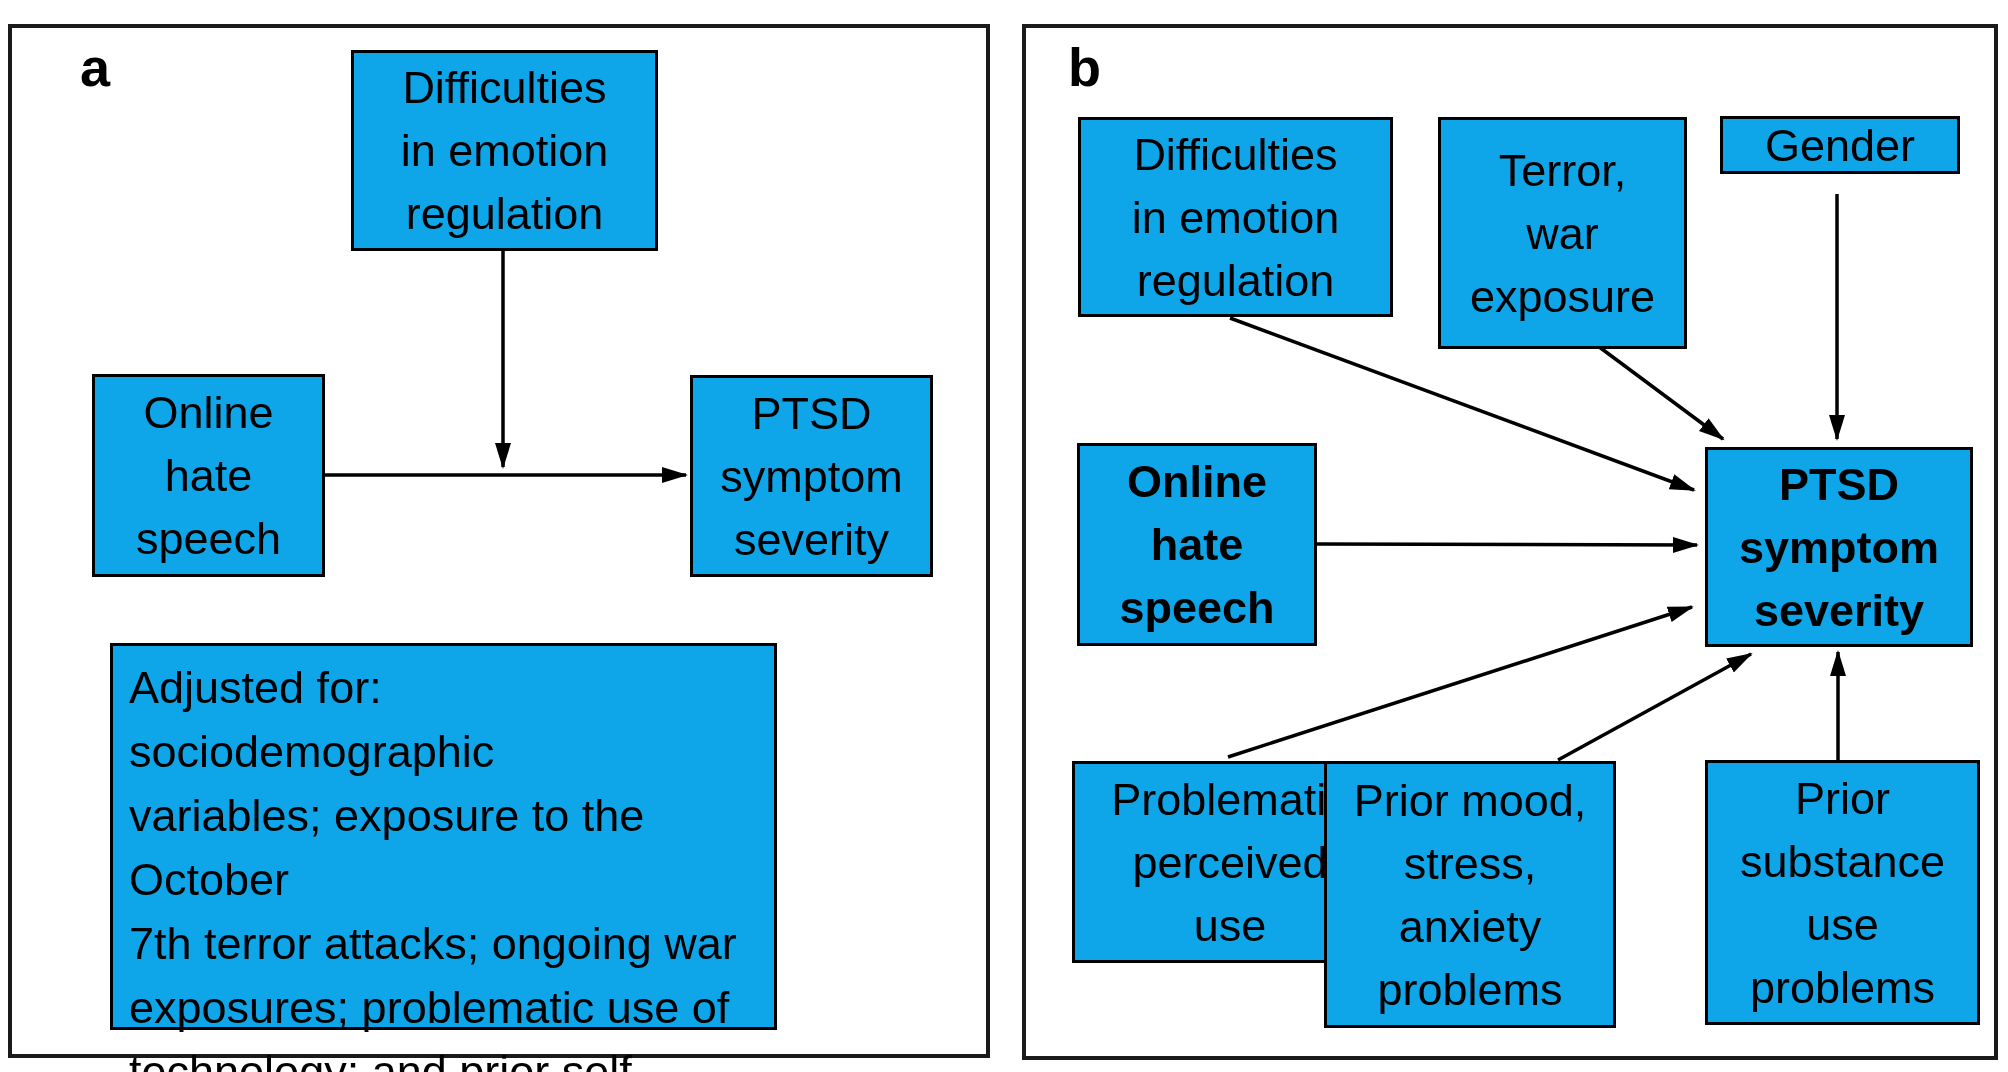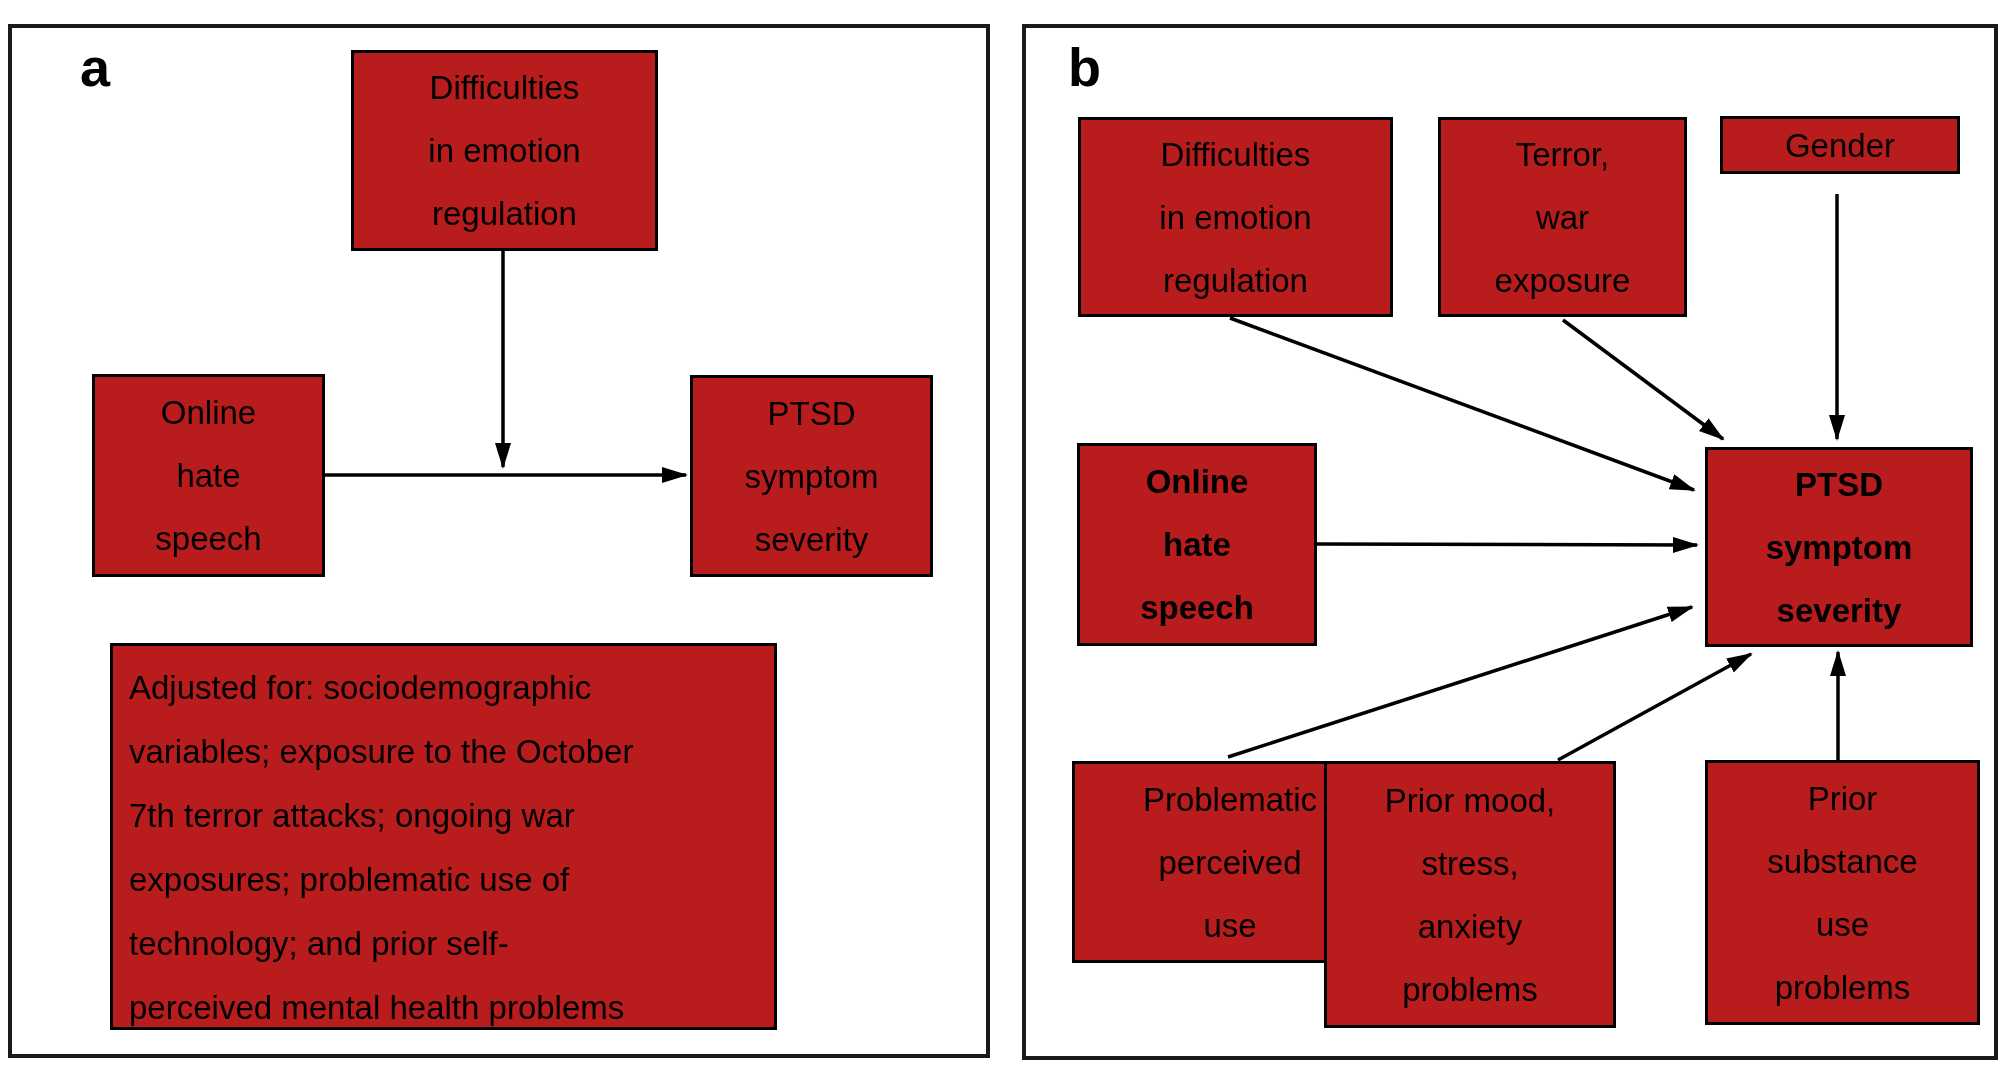--- a/index.html
+++ b/index.html
@@ -30,48 +30,48 @@
     font-size: 54px;
     line-height: 54px;
     font-weight: bold;
   }
   #label-a { left: 80px;   top: 40px; }
   #label-b { left: 1068px; top: 40px; }
 
   .dbox {
     position: absolute;
     border: 3px solid #000000;
-    background: #b91c1c;
+    background: #0ea5e9;
     box-sizing: border-box;
     display: flex;
     align-items: center;
     justify-content: center;
     text-align: center;
     white-space: pre-line;
-    font-size: 33px;
+    font-size: 45px;
     line-height: 63px;
   }
   .dbox.bold { font-weight: bold; }
 
   
   #a-der  { left: 351px; top: 50px;  width: 307px; height: 201px; }
   #a-ohs  { left: 92px;  top: 374px; width: 233px; height: 203px; }
   #a-ptsd { left: 690px; top: 375px; width: 243px; height: 202px; }
   #a-adj  {
     left: 110px; top: 643px; width: 667px; height: 387px;
     justify-content: flex-start;
     align-items: flex-start;
     text-align: left;
     padding: 10px 16px;
     line-height: 64px;
   }
 
   
   #b-der    { left: 1078px; top: 117px; width: 315px; height: 200px; }
-  #b-terror { left: 1438px; top: 117px; width: 249px; height: 200px; }
+  #b-terror { left: 1438px; top: 117px; width: 249px; height: 232px; }
   #b-gender { left: 1720px; top: 116px; width: 240px; height: 58px; }
   #b-ohs    { left: 1077px; top: 443px; width: 240px; height: 203px; }
   #b-ptsd   { left: 1705px; top: 447px; width: 268px; height: 200px; }
   #b-pt     { left: 1072px; top: 761px; width: 316px; height: 202px; }
   #b-pm     { left: 1324px; top: 761px; width: 292px; height: 267px; }
   #b-ps     { left: 1705px; top: 760px; width: 275px; height: 265px; }
 
   #arrows-layer {
     position: absolute;
     left: 0; top: 0;

